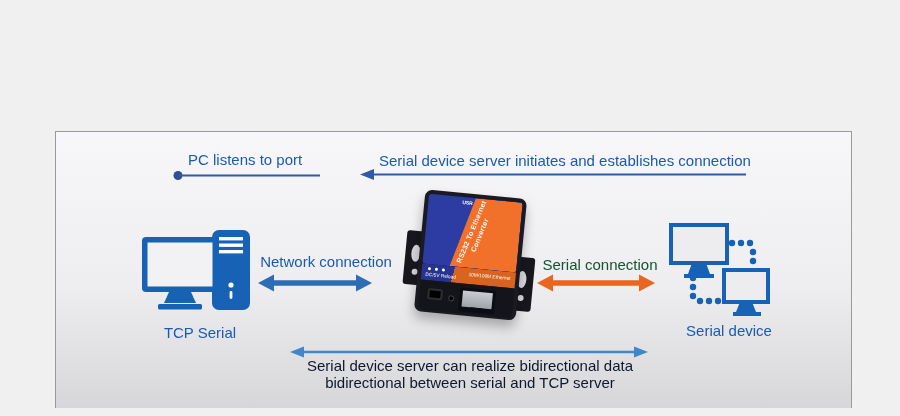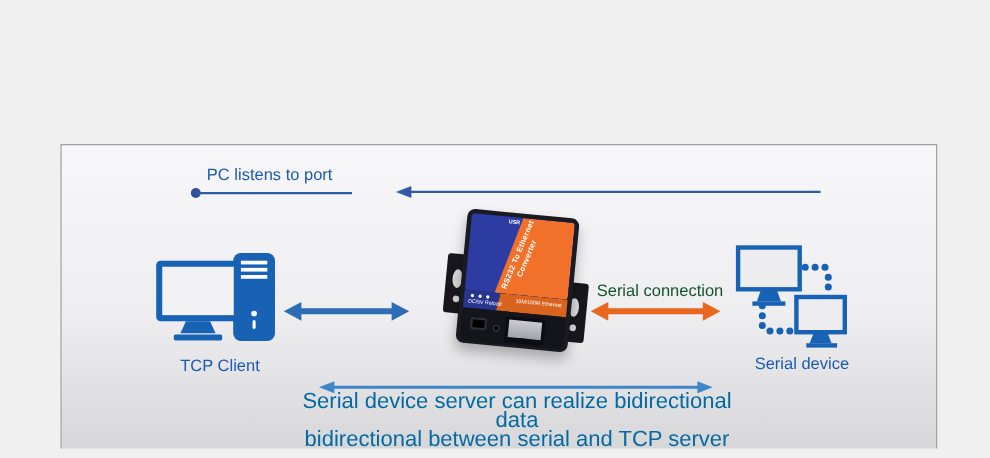--- a/index.html
+++ b/index.html
@@ -5,21 +5,21 @@
   html,body{margin:0;padding:0;background:#f0f0f1;}
   .stage{position:relative;width:900px;height:408px;overflow:hidden;
          font-family:Liberation Sans, sans-serif;background:#f0f0f1;}
   .panel{position:absolute;left:55px;top:131px;width:797px;height:281px;
          border:1px solid #999;box-sizing:border-box;
          background:linear-gradient(180deg,#f7f7f9 0%,#eeeef1 55%,#d6d6d9 100%);}
   .lbl{position:absolute;color:#1b5ab2;font-size:15px;white-space:nowrap;}
   .lbl.center{text-align:center;}
   .orange-lbl{color:#14532d;}
   .caption{position:absolute;left:260px;top:357px;width:420px;text-align:center;
-           color:#0369a1;font-size:20px;line-height:17px;}
+           color:#0f172a;font-size:15px;line-height:17px;}
   svg{position:absolute;overflow:visible;}
 
   
   .device{position:absolute;left:403px;top:192px;width:134px;height:136px;
           transform:rotate(5.5deg);}
   .dev-ear{position:absolute;width:22px;height:54px;background:#17171d;border-radius:3px;}
   .dev-ear .oval{position:absolute;left:6px;top:14px;width:9px;height:17px;
                  background:#d9d9dd;border-radius:50%;}
   .dev-ear .hole{position:absolute;left:8px;top:38px;width:6px;height:6px;
                  background:#d9d9dd;border-radius:50%;}
@@ -56,39 +56,41 @@
 
 <div class="stage">
   <div class="panel"></div>
 
   <div class="lbl" style="left:188px;top:151px;">PC listens to port</div>
   <svg style="left:170px;top:167px;" width="152" height="17">
     <circle cx="8" cy="8.5" r="4.5" fill="#2f4f97"></circle>
     <line x1="8" y1="8.5" x2="150" y2="8.5" stroke="#2f5aa5" stroke-width="2"></line>
   </svg>
 
+  <div class="lbl" style="left:379px;top:152px;">Serial device server initiates and establishes connection</div>
   <svg style="left:360px;top:166px;" width="388" height="17">
     <line x1="10" y1="8.5" x2="386" y2="8.5" stroke="#2f5aa5" stroke-width="2"></line>
     <polygon points="0,8.5 14,3 14,14" fill="#2f5aa5"></polygon>
   </svg>
 
   <svg style="left:140px;top:226px;" width="120" height="90" viewBox="0 0 120 90">
     <rect x="72" y="4" width="38" height="80" rx="7" fill="#1762b5"></rect>
     <rect x="79" y="11" width="24" height="3.4" fill="#fff"></rect>
     <rect x="79" y="17.5" width="24" height="3.4" fill="#fff"></rect>
     <rect x="79" y="24" width="24" height="3.4" fill="#fff"></rect>
     <circle cx="91" cy="59" r="2.6" fill="#fff"></circle>
     <rect x="89.6" y="65" width="2.8" height="8" rx="1.4" fill="#fff"></rect>
     <rect x="2" y="11" width="76" height="55" rx="4" fill="#1762b5"></rect>
     <rect x="7.5" y="16.5" width="65" height="44" fill="#f2f2f4"></rect>
     <polygon points="29,66 51,66 56,77 24,77" fill="#1762b5"></polygon>
     <rect x="18" y="78" width="44" height="5.5" rx="1.5" fill="#1762b5"></rect>
   </svg>
-  <div class="lbl center" style="left:150px;top:324px;width:100px;">TCP Client</div>
+  <div class="lbl center" style="left:150px;top:324px;width:100px;">TCP Serial</div>
 
+  <div class="lbl center" style="left:246px;top:253px;width:160px;">Network connection</div>
   <svg style="left:258px;top:272px;" width="114" height="22">
     <line x1="13" y1="11" x2="101" y2="11" stroke="#2d6db6" stroke-width="5.5"></line>
     <polygon points="0,11 16,2.5 16,19.5" fill="#2d6db6"></polygon>
     <polygon points="114,11 98,2.5 98,19.5" fill="#2d6db6"></polygon>
   </svg>
 
   <div class="device">
     <div class="dev-ear" style="left:2px;top:44px;">
       <div class="oval"></div>
         <div class="hole"></div>

